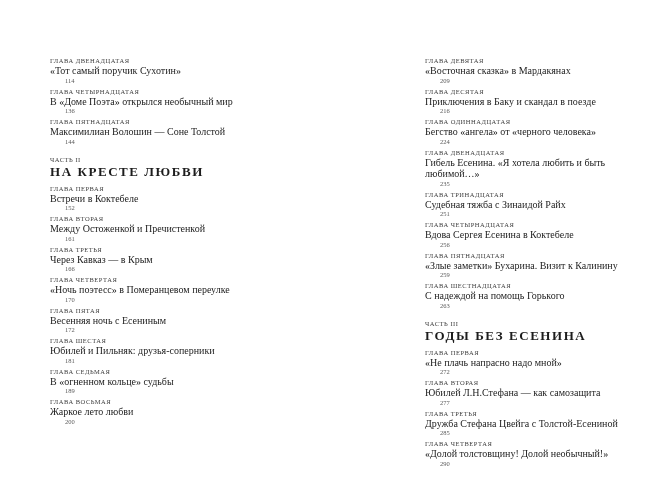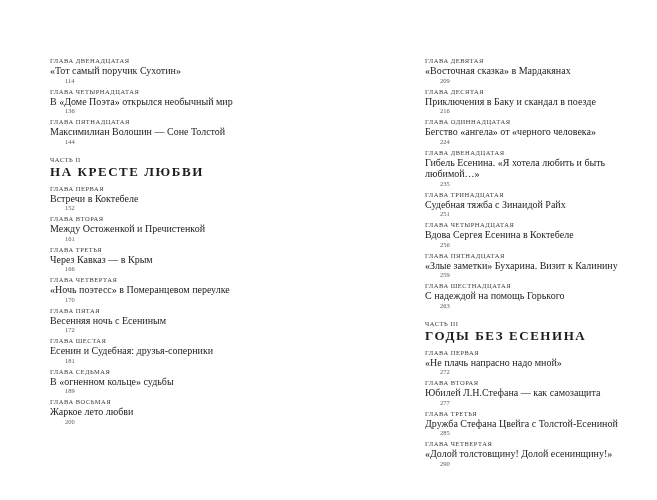--- a/index.html
+++ b/index.html
@@ -117,21 +117,21 @@
   </div>
 
   <div class="entry">
     <div class="entry-label">ГЛАВА ПЯТАЯ</div>
     <div class="entry-title">Весенняя ночь с Есениным</div>
     <div class="entry-page">172</div>
   </div>
 
   <div class="entry">
     <div class="entry-label">ГЛАВА ШЕСТАЯ</div>
-    <div class="entry-title">Есенин и Судебная: друзья-соперники</div>
+    <div class="entry-title">Юбилей и Пильняк: друзья-соперники</div>
     <div class="entry-page">181</div>
   </div>
 
   <div class="entry">
     <div class="entry-label">ГЛАВА СЕДЬМАЯ</div>
     <div class="entry-title">В «огненном кольце» судьбы</div>
     <div class="entry-page">189</div>
   </div>
 
   <div class="entry">
@@ -207,17 +207,17 @@
   </div>
 
   <div class="entry">
     <div class="entry-label">ГЛАВА ТРЕТЬЯ</div>
     <div class="entry-title">Дружба Стефана Цвейга с Толстой-Есениной</div>
     <div class="entry-page">285</div>
   </div>
 
   <div class="entry">
     <div class="entry-label">ГЛАВА ЧЕТВЕРТАЯ</div>
-    <div class="entry-title">«Долой толстовщину! Долой есенинщину!»</div>
+    <div class="entry-title">«Долой толстовщину! Долой необычный!»</div>
     <div class="entry-page">290</div>
   </div>
 </section>
 </div>
 
 </body></html>

